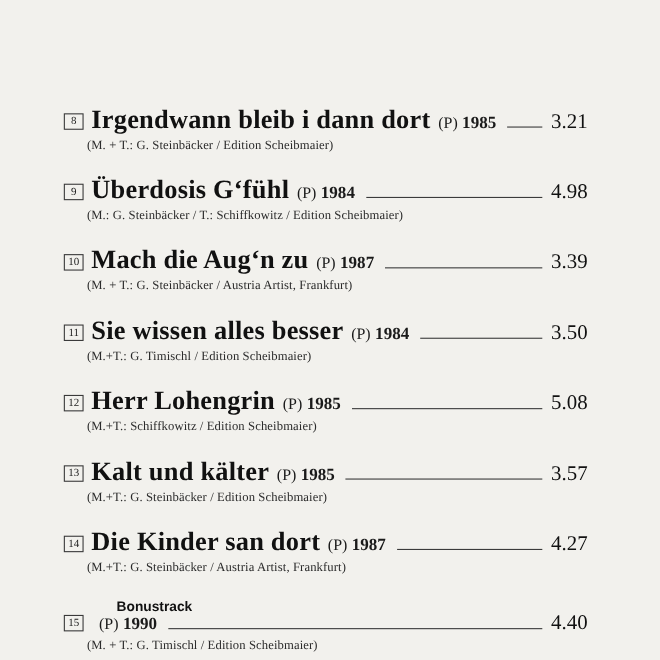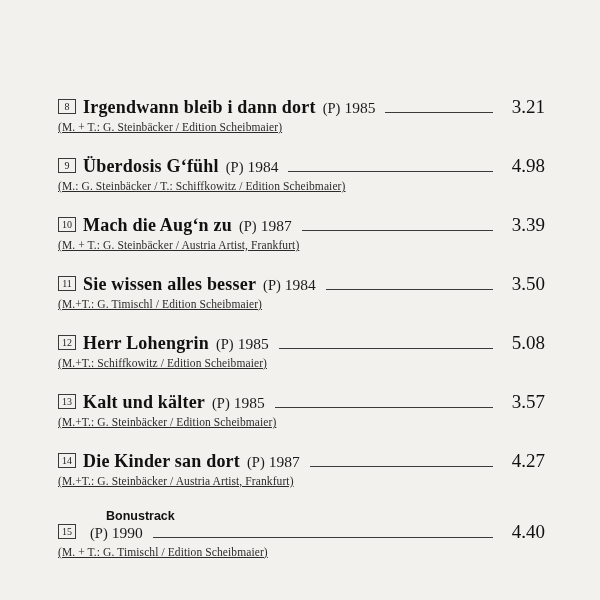--- a/index.html
+++ b/index.html
@@ -41,55 +41,56 @@
     text-align: center;
     padding: 0 1px;
     margin-right: 7px;
     position: relative;
     top: -3px;
     color: #222;
   }
   .title {
     font-family: "Liberation Serif", serif;
     font-weight: bold;
-    font-size: 18px;
+    font-size: 24px;
     letter-spacing: 0.2px;
     color: #111;
   }
   .pcode {
     font-size: 14.5px;
     margin-left: 7px;
     color: #1a1a1a;
     font-family: "Liberation Serif", serif;
   }
   .year {
     font-size: 15.5px;
     margin-left: 4px;
     color: #1a1a1a;
+    font-weight: bold;
   }
   .leader {
     flex: 1 1 auto;
     border-bottom: 1.2px solid #3b3b3b;
     margin: 0 8px 5px 10px;
     height: 0;
   }
   .time {
     font-size: 19px;
     color: #111;
     font-family: "Liberation Serif", serif;
     min-width: 44px;
-    text-align: right;
+    text-align: left;
   }
   .credit {
     font-size: 11.5px;
     color: #2b2b2b;
     margin-top: 3px;
+    margin-left: 21px;
     letter-spacing: 0.1px;
     font-family: "Liberation Serif", serif;
-    text-decoration: underline;
   }
   .bonus-label {
     font-family: "Liberation Sans", sans-serif;
     font-weight: bold;
     font-size: 12.5px;
     margin-left: 21px;
     margin-bottom: 2px;
     color: #111;
     padding-left: 27px;
   }

